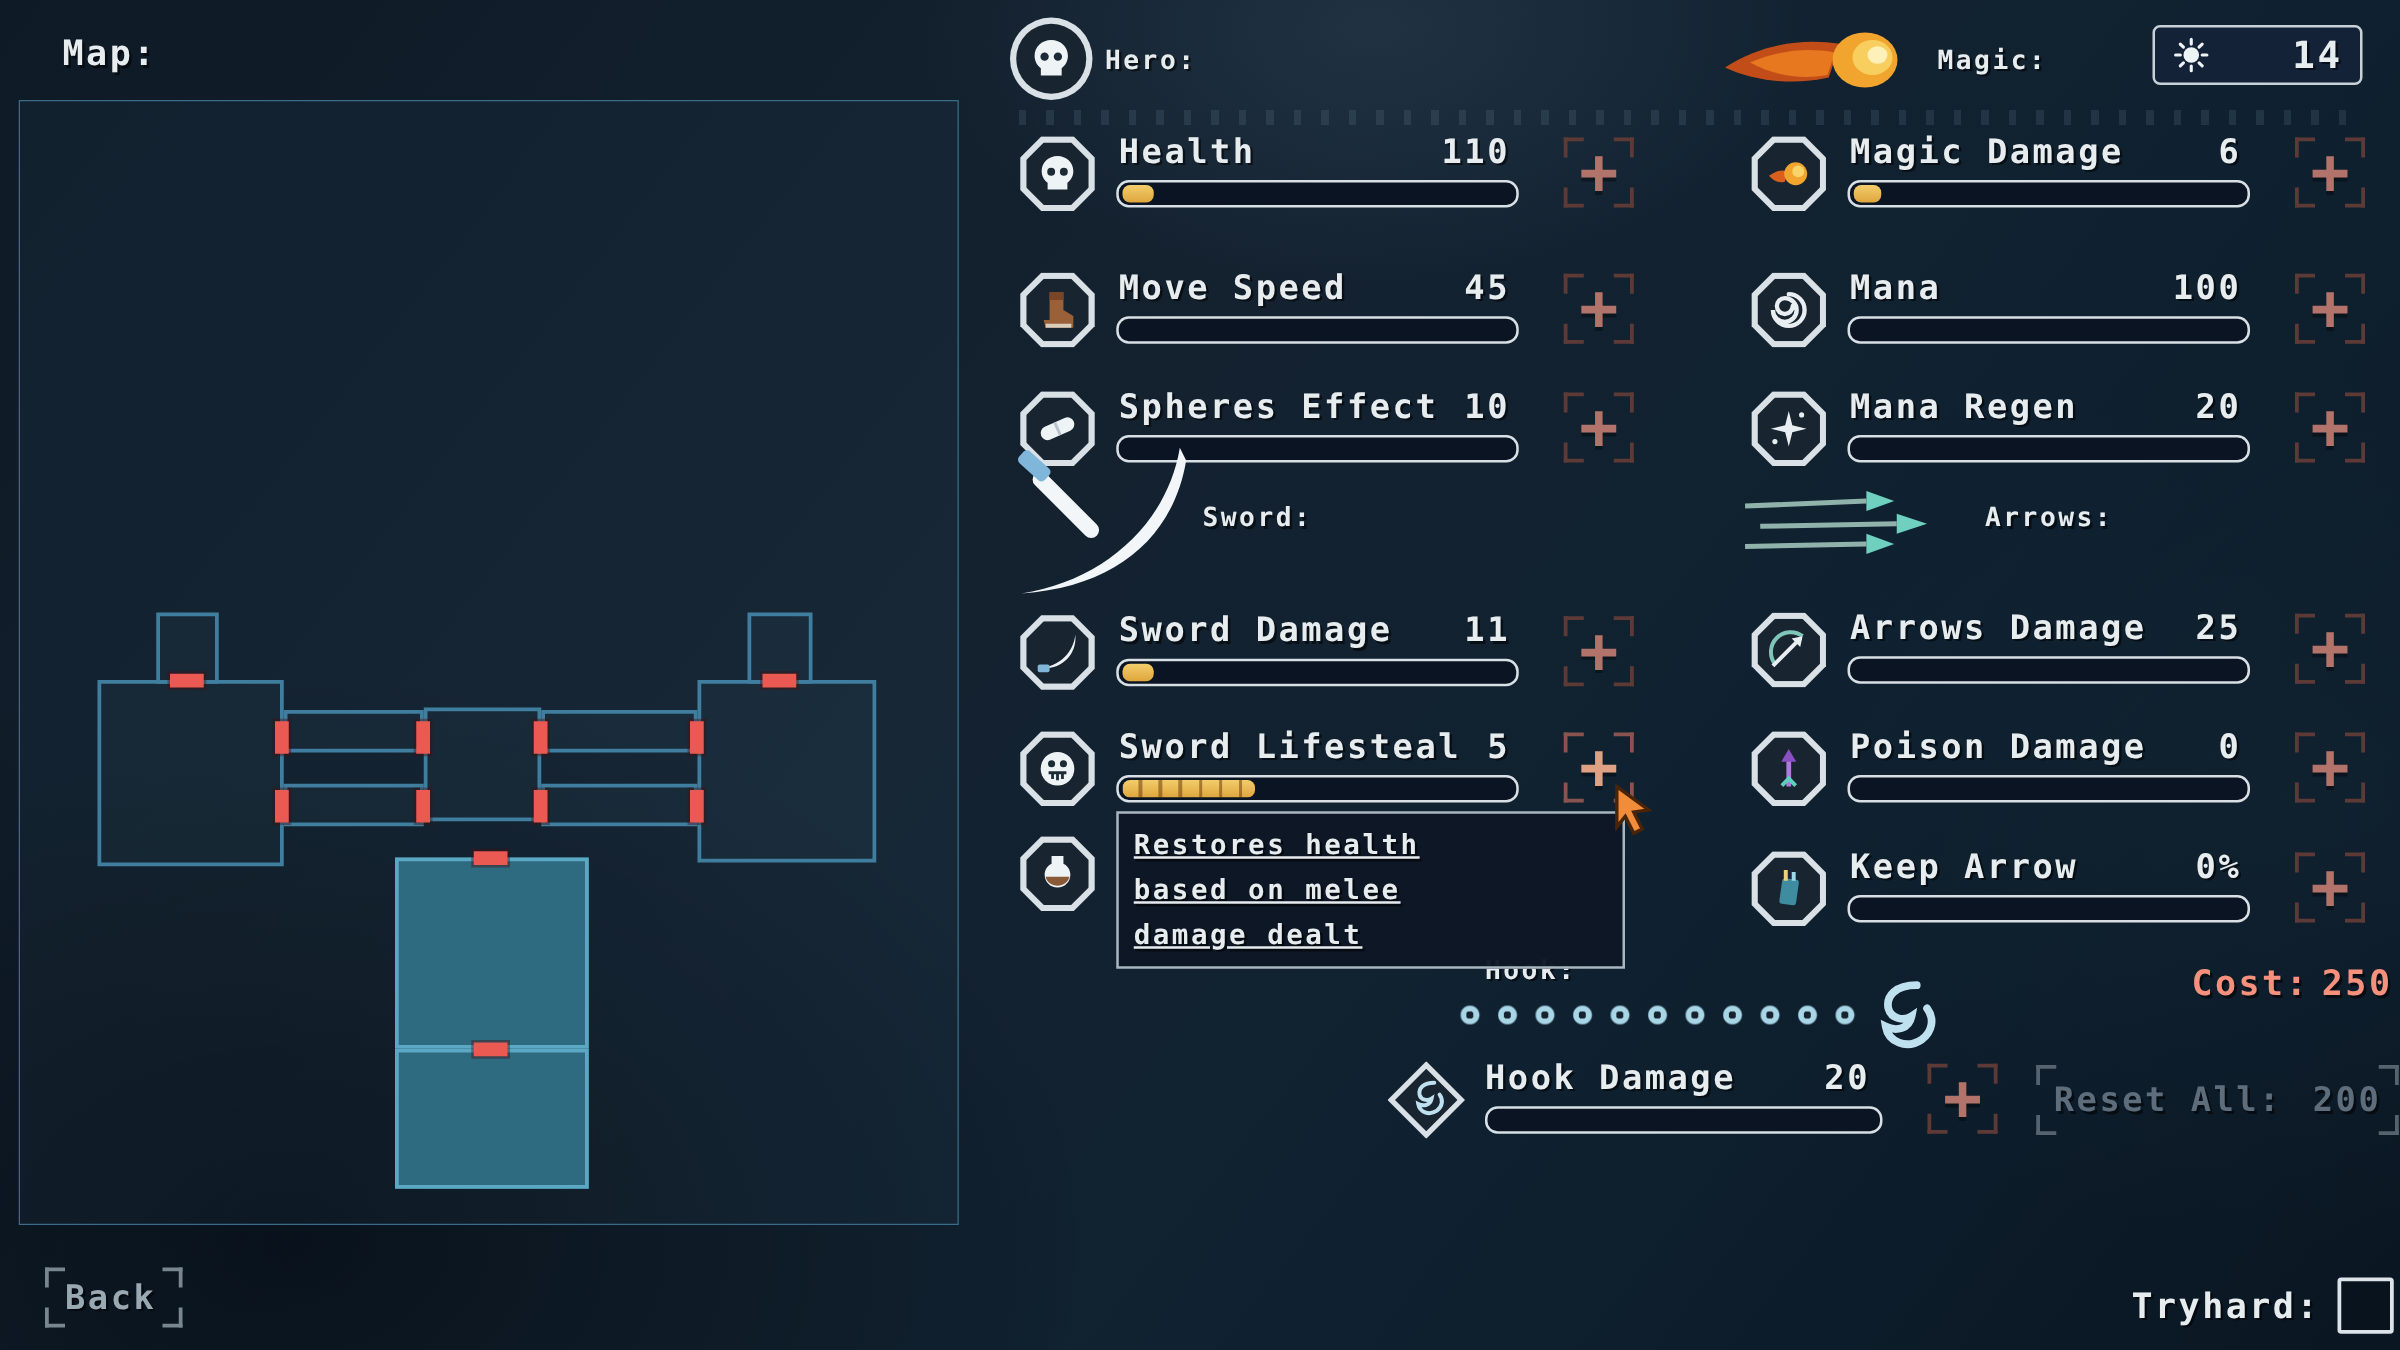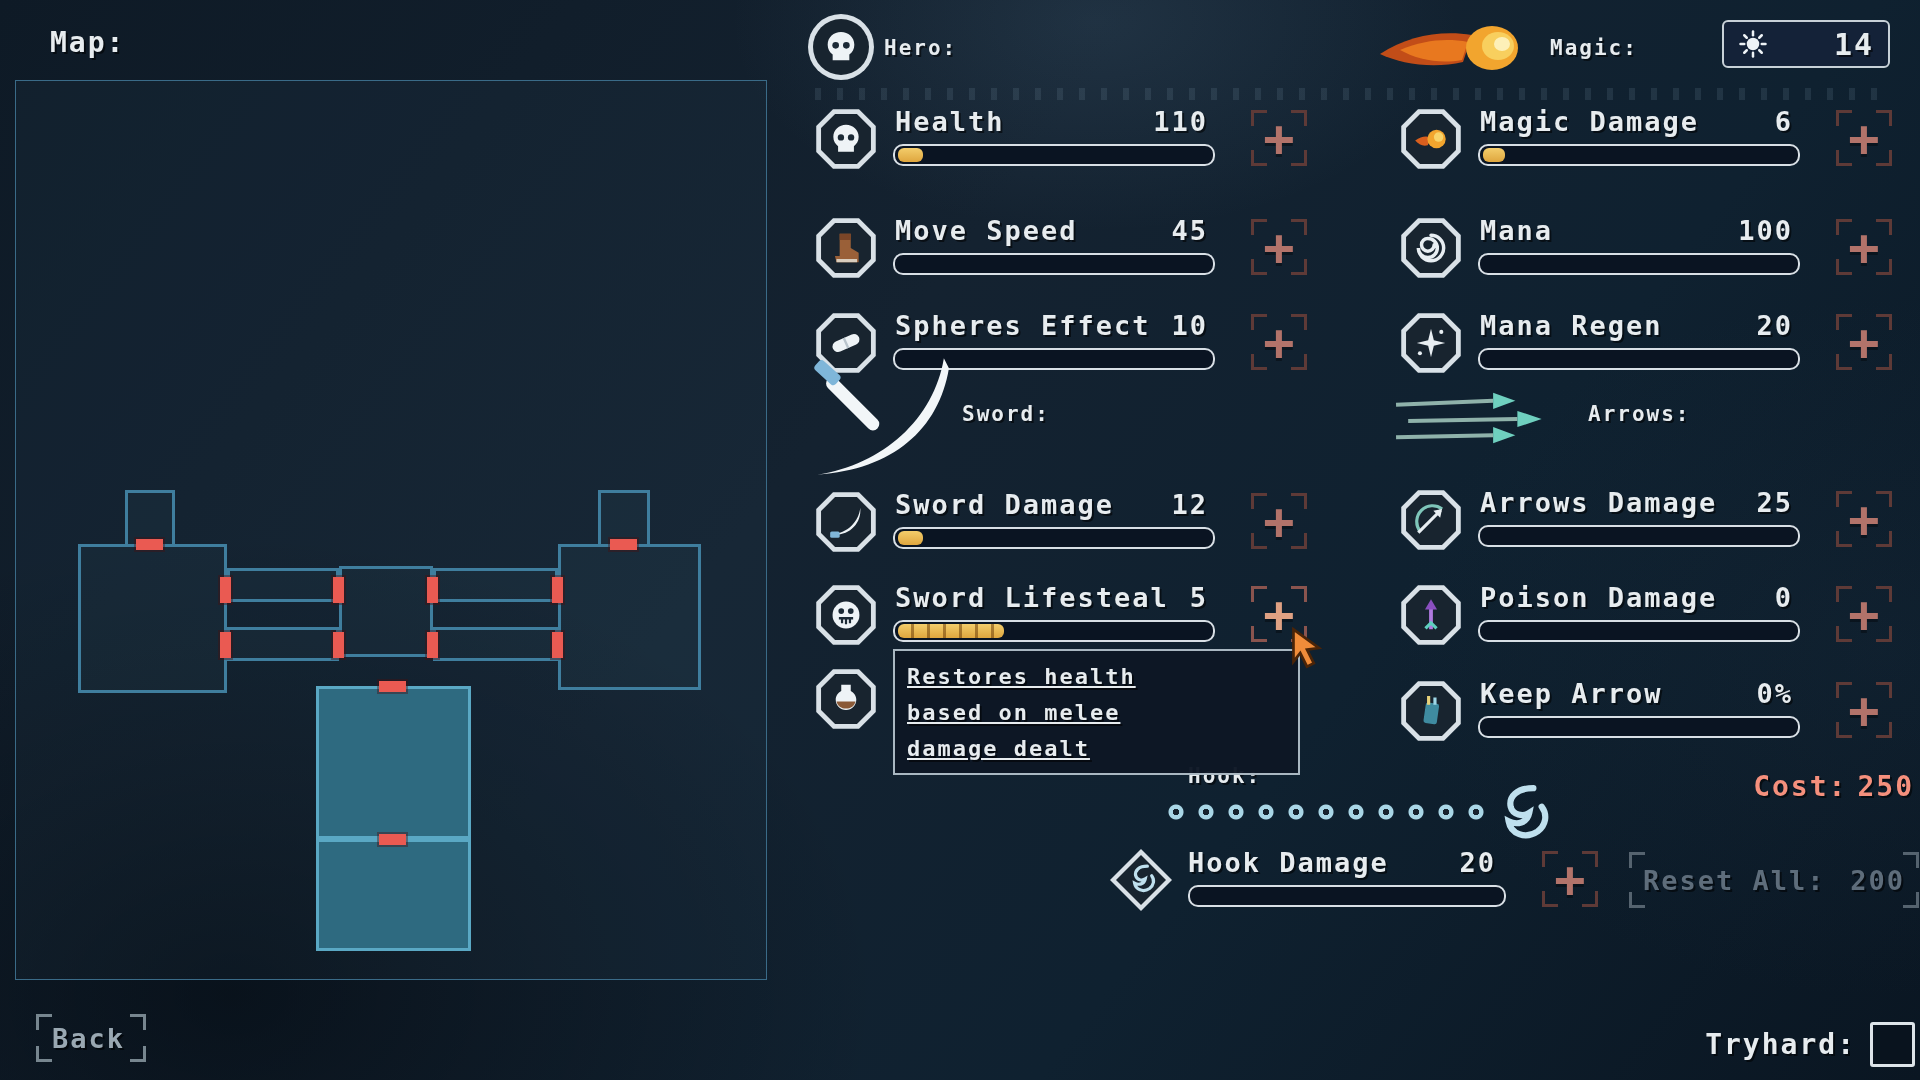--- a/index.html
+++ b/index.html
@@ -240,21 +240,21 @@
   <div class="row" style="left:815px;top:483px;">
     <div class="oct">
         <div class="inner">
           <svg viewBox="0 0 24 24">
             <path d="M21 3 C20 12 13 19 3 20 C14 21 22 13 21 3 Z" fill="#eef3f6"></path>
             <rect x="2" y="18" width="6" height="4" rx="1" fill="#7fb6d9"></rect>
           </svg>
         </div>
       </div>
     <div class="label px-text">Sword Damage</div>
-    <div class="value px-text">12</div>
+    <div class="value px-text">11</div>
     <div class="bar">
         <div class="fill" style="width: 8%;"></div>
       </div>
     <div class="plus-btn corners">
         <span class="glyph">+</span>
       </div>
   </div>
 
   <div class="row" style="left:815px;top:576px;">
     <div class="oct">

